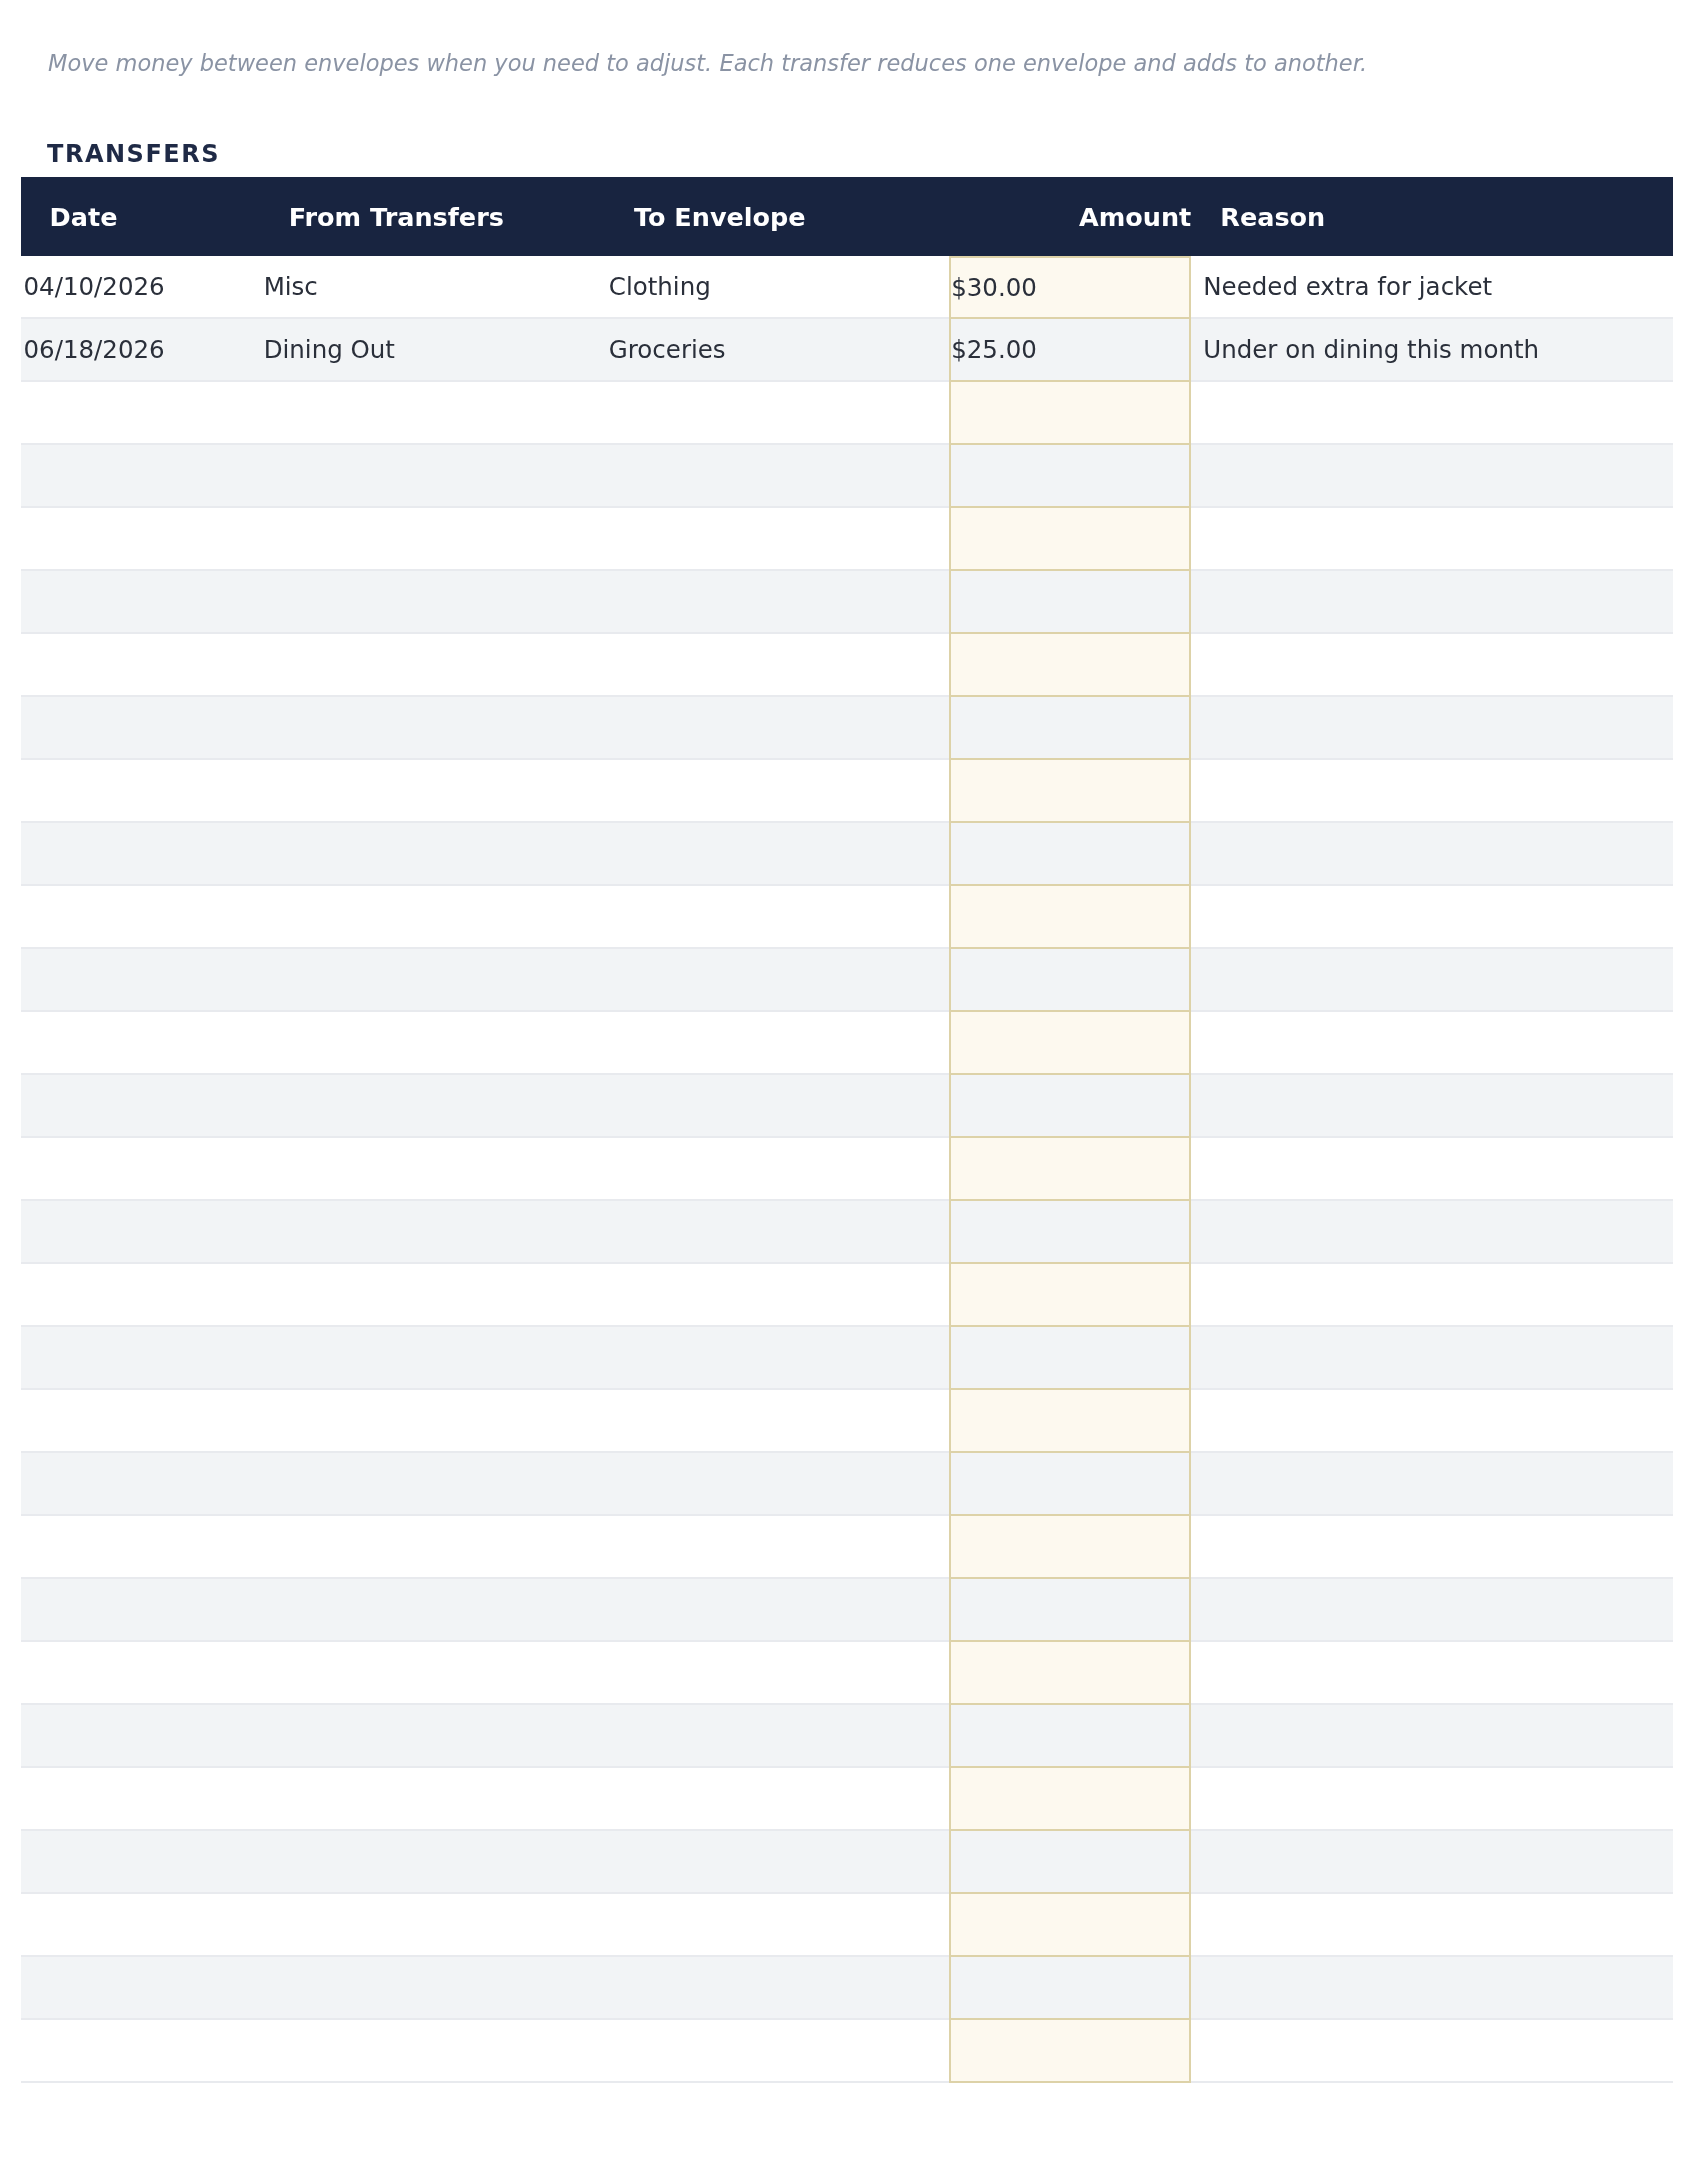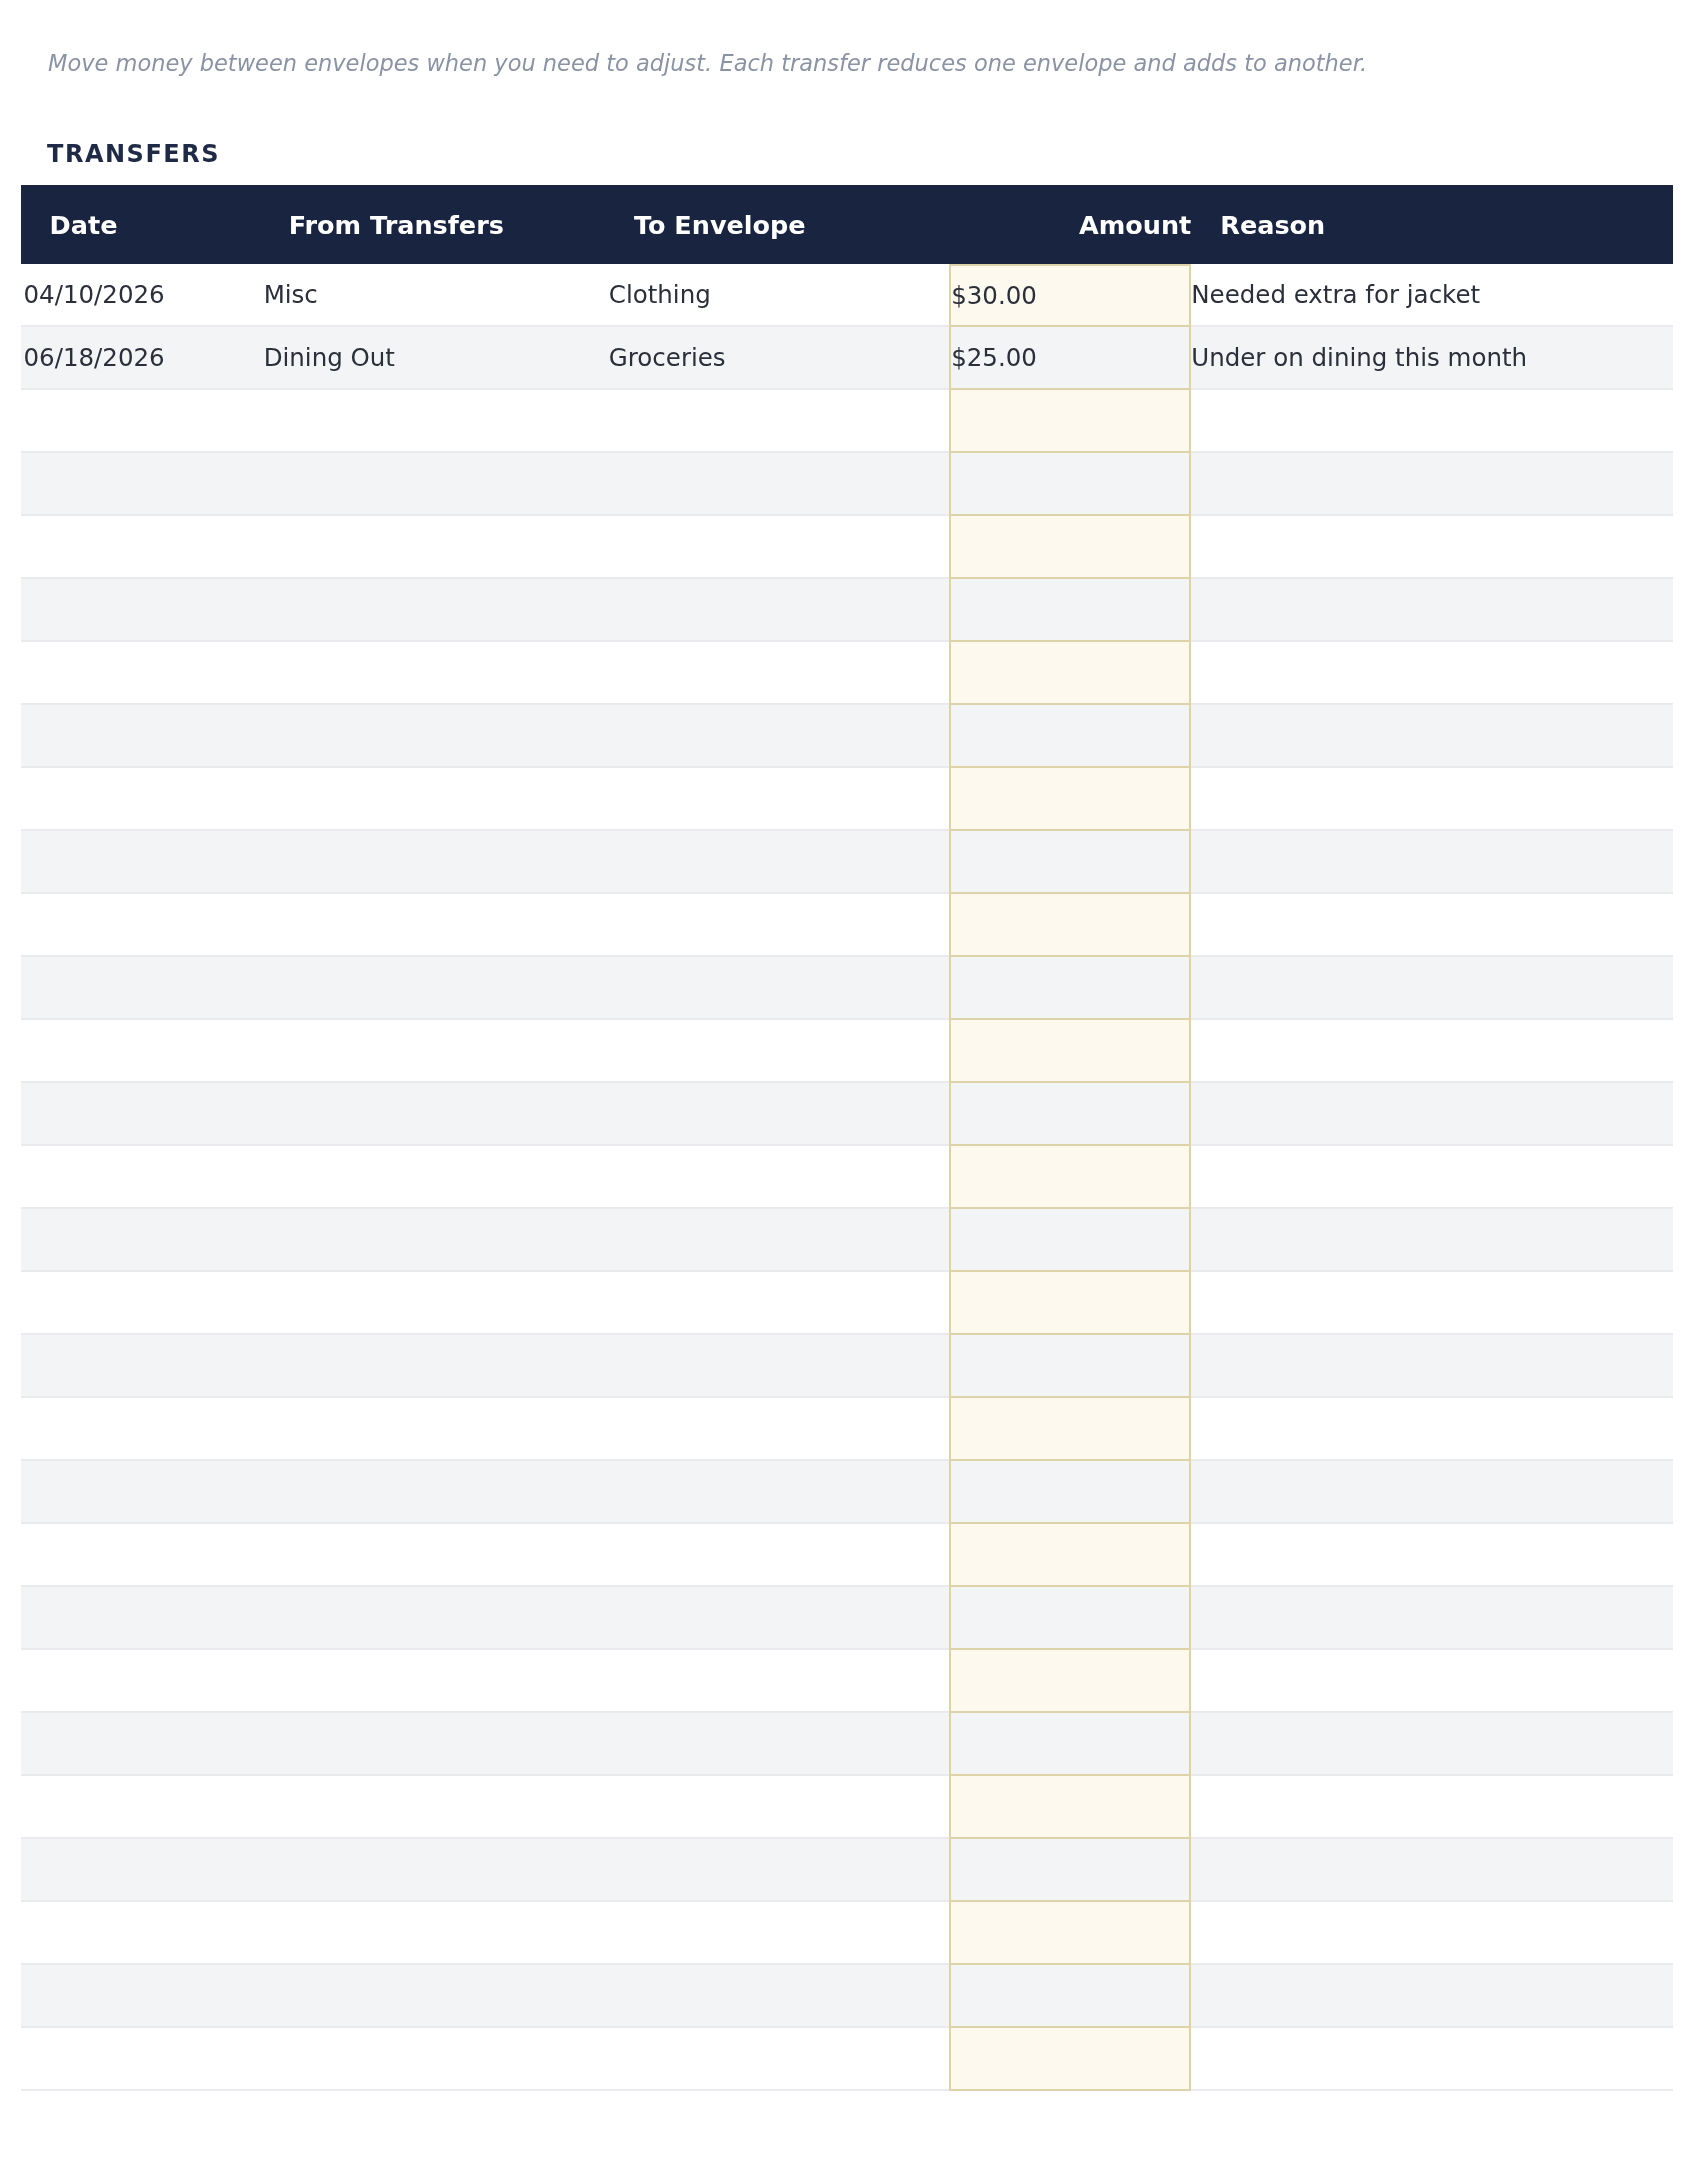--- a/index.html
+++ b/index.html
@@ -35,21 +35,21 @@
     color:var(--subtitle);
   }
   h2.section-label{
     margin:61px 0 0 26.5px;
     font-size:24px;line-height:1.3;
     font-weight:bold;
     letter-spacing:1.5px;
     color:var(--navy-text);
   }
   table.transfers{
-    margin-top:15px;
+    margin-top:7px;
     width:1652px;
     table-layout:fixed;
     border-collapse:separate;
     border-spacing:0;
   }
   thead th{
     background:var(--header-bg);
     color:var(--header-text);
     font-weight:bold;
     font-size:25.5px;
@@ -72,21 +72,21 @@
   tbody tr:nth-child(even) td{background:var(--stripe);}
   tbody td.col-amount{
     background:var(--amount-bg);
     border-left:2px solid var(--amount-border);
     border-right:2px solid var(--amount-border);
     border-bottom:2px solid var(--amount-border);
     text-align:left;
     padding:0 4.9px 0 0;
   }
   tbody tr:first-child td.col-amount{border-top:2px solid var(--amount-border);}
-  tbody td.col-reason{padding-left:0;}
+  tbody td.col-reason{padding-left:12px;}
 </style>
 </head>
 <body>
 
 <div class="page">
   <p class="subtitle">Move money between envelopes when you need to adjust. Each transfer reduces one envelope and adds to another.</p>
   <h2 class="section-label">TRANSFERS</h2>
 
   <table class="transfers">
     <colgroup>

